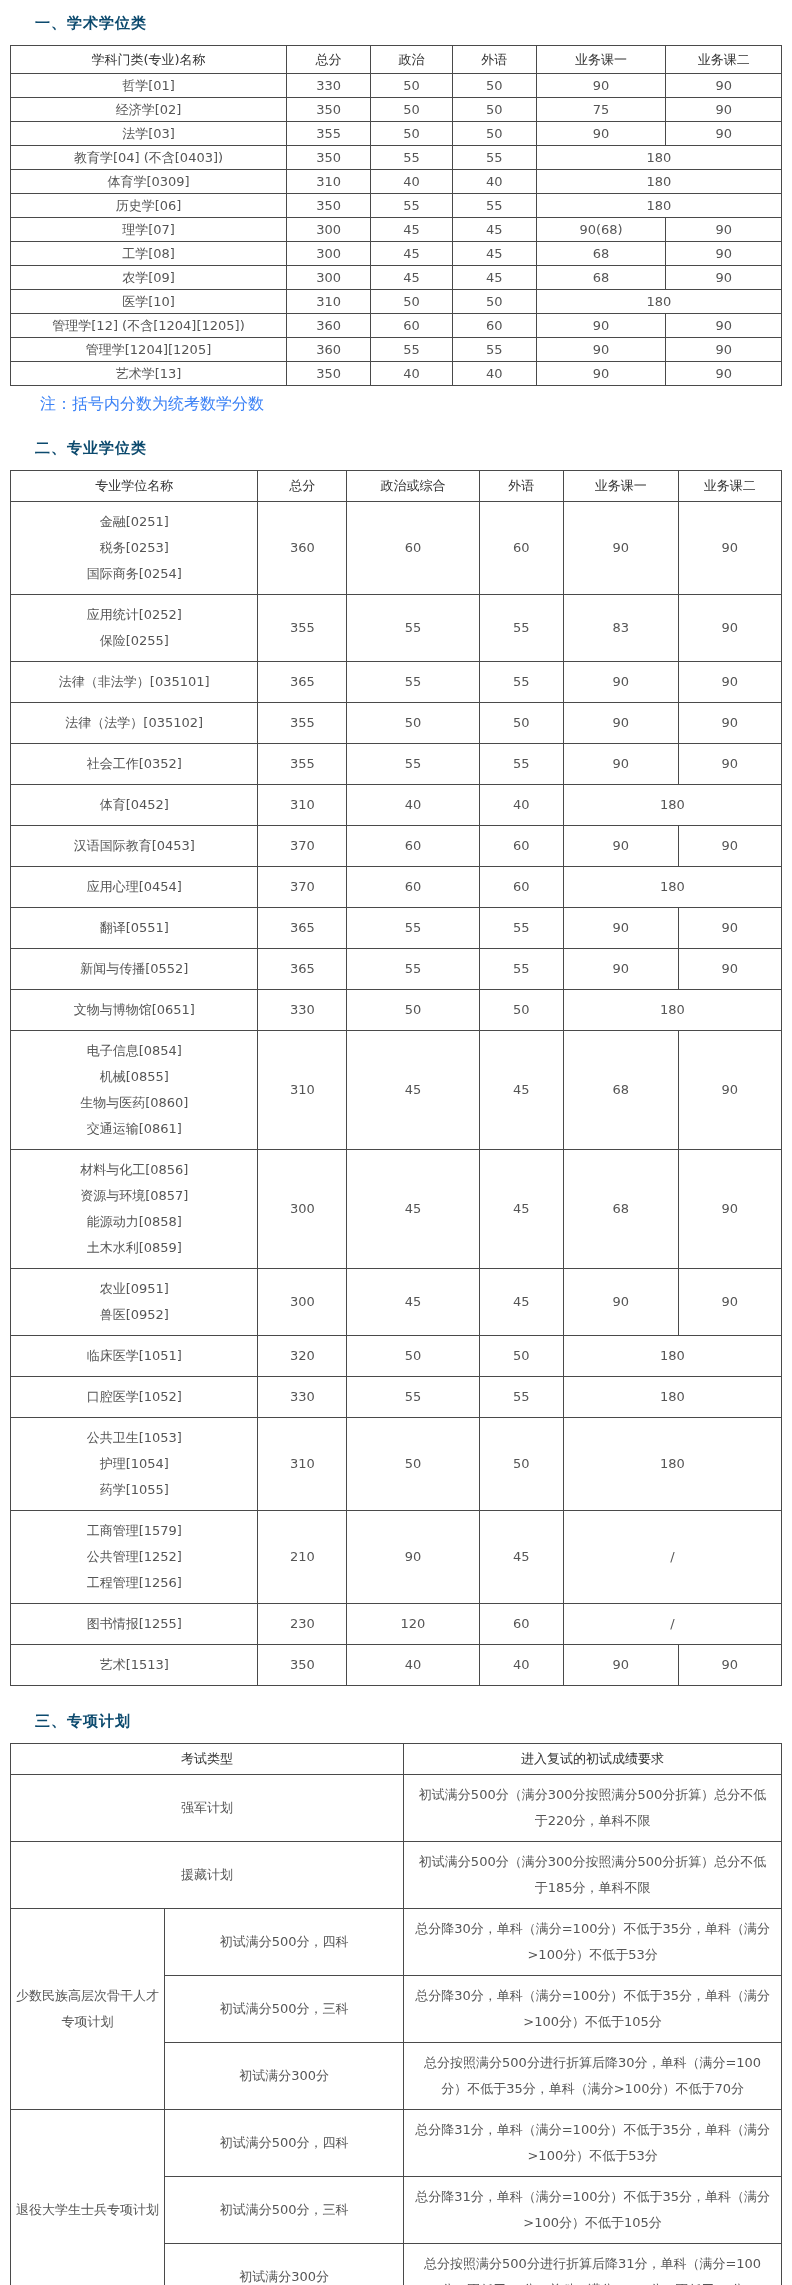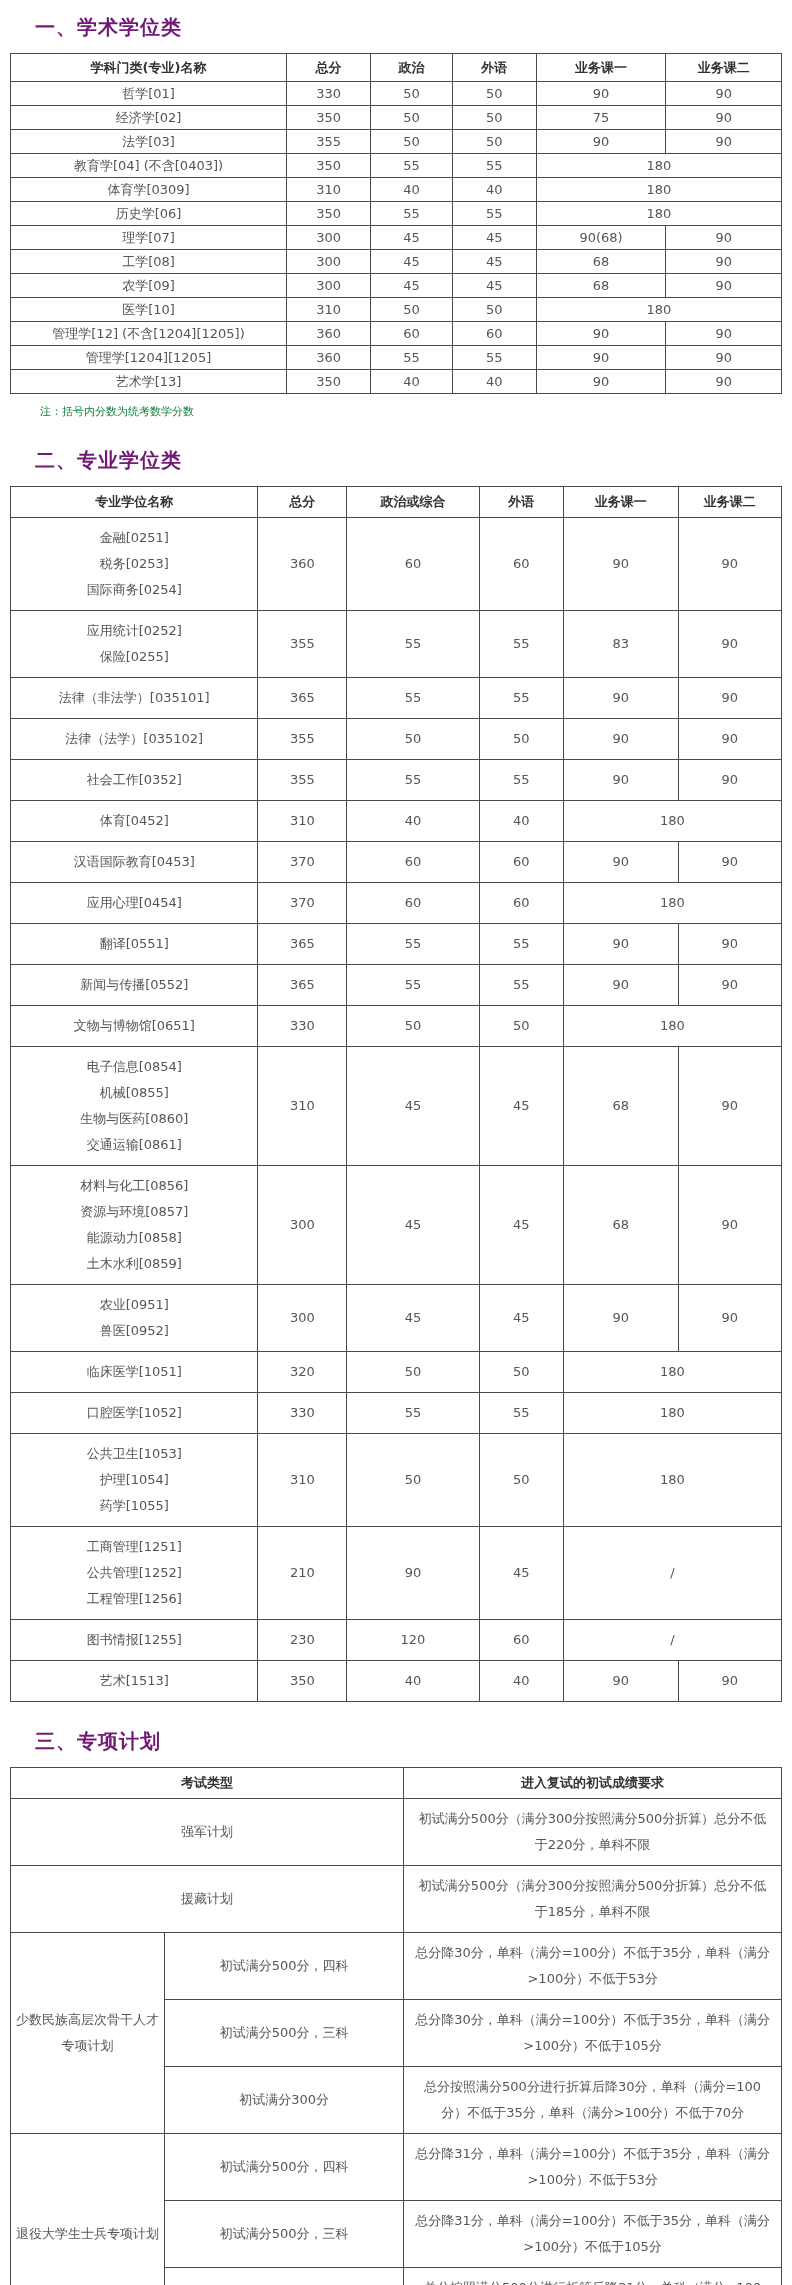--- a/index.html
+++ b/index.html
@@ -1,32 +1,32 @@
 <!DOCTYPE html>
 <html><head>
 <meta charset="utf-8">
 <style>
   html,body{margin:0;padding:0;background:#ffffff;}
   body{font-family:"DejaVu Sans","Liberation Sans",sans-serif;color:#555555;}
   .page{width:792px;box-sizing:border-box;padding:6px 10px 16px 10px;background:#ffffff;}
-  .sec-title{font-size:20px;font-weight:bold;color:#701a75;margin:26px 0 12px 25px;letter-spacing:1px;}
+  .sec-title{font-size:15px;font-weight:bold;color:#0c4a6e;margin:26px 0 12px 25px;letter-spacing:1px;}
   .sec-title.first{margin-top:8px;}
   table.score-table{width:100%;border-collapse:collapse;table-layout:fixed;margin:0;}
   table.score-table th, table.score-table td{
     border:1px solid #4a4a4a;text-align:center;font-size:13px;word-break:break-all;
   }
-  table.score-table th{color:#333333;font-weight:bold;background:#ffffff;}
+  table.score-table th{color:#333333;font-weight:normal;background:#ffffff;}
   
   .t1 th{padding:5px 2px;line-height:17px;}
   .t1 td{padding:3px 2px;line-height:17px;color:#555555;}
   
   .t2 th,.t3 th{padding:6px 3px;line-height:18px;}
   .t2 td,.t3 td{padding:7px 4px;line-height:26px;color:#555555;}
   .t3 td.req-cell{padding:7px 10px;}
-  .note{font-size:11px;color:#15803d;margin:9px 0 0 30px;line-height:18px;}
+  .note{font-size:16px;color:#3b82f6;margin:9px 0 0 30px;line-height:18px;}
 </style>
 </head>
 <body>
 
 <div class="page">
 
   <h2 class="sec-title first">一、学术学位类</h2>
 
   <table class="score-table t1">
     <colgroup>
@@ -372,21 +372,21 @@
             <div>护理[1054]</div>
             <div>药学[1055]</div>
           </td>
           <td>310</td>
           <td>50</td>
           <td>50</td>
           <td colspan="2">180</td>
         </tr>
         <tr>
           <td>
-            <div>工商管理[1251]</div>
+            <div>工商管理[1579]</div>
             <div>公共管理[1252]</div>
             <div>工程管理[1256]</div>
           </td>
           <td>210</td>
           <td>90</td>
           <td>45</td>
           <td colspan="2">/</td>
         </tr>
         <tr>
           <td>

